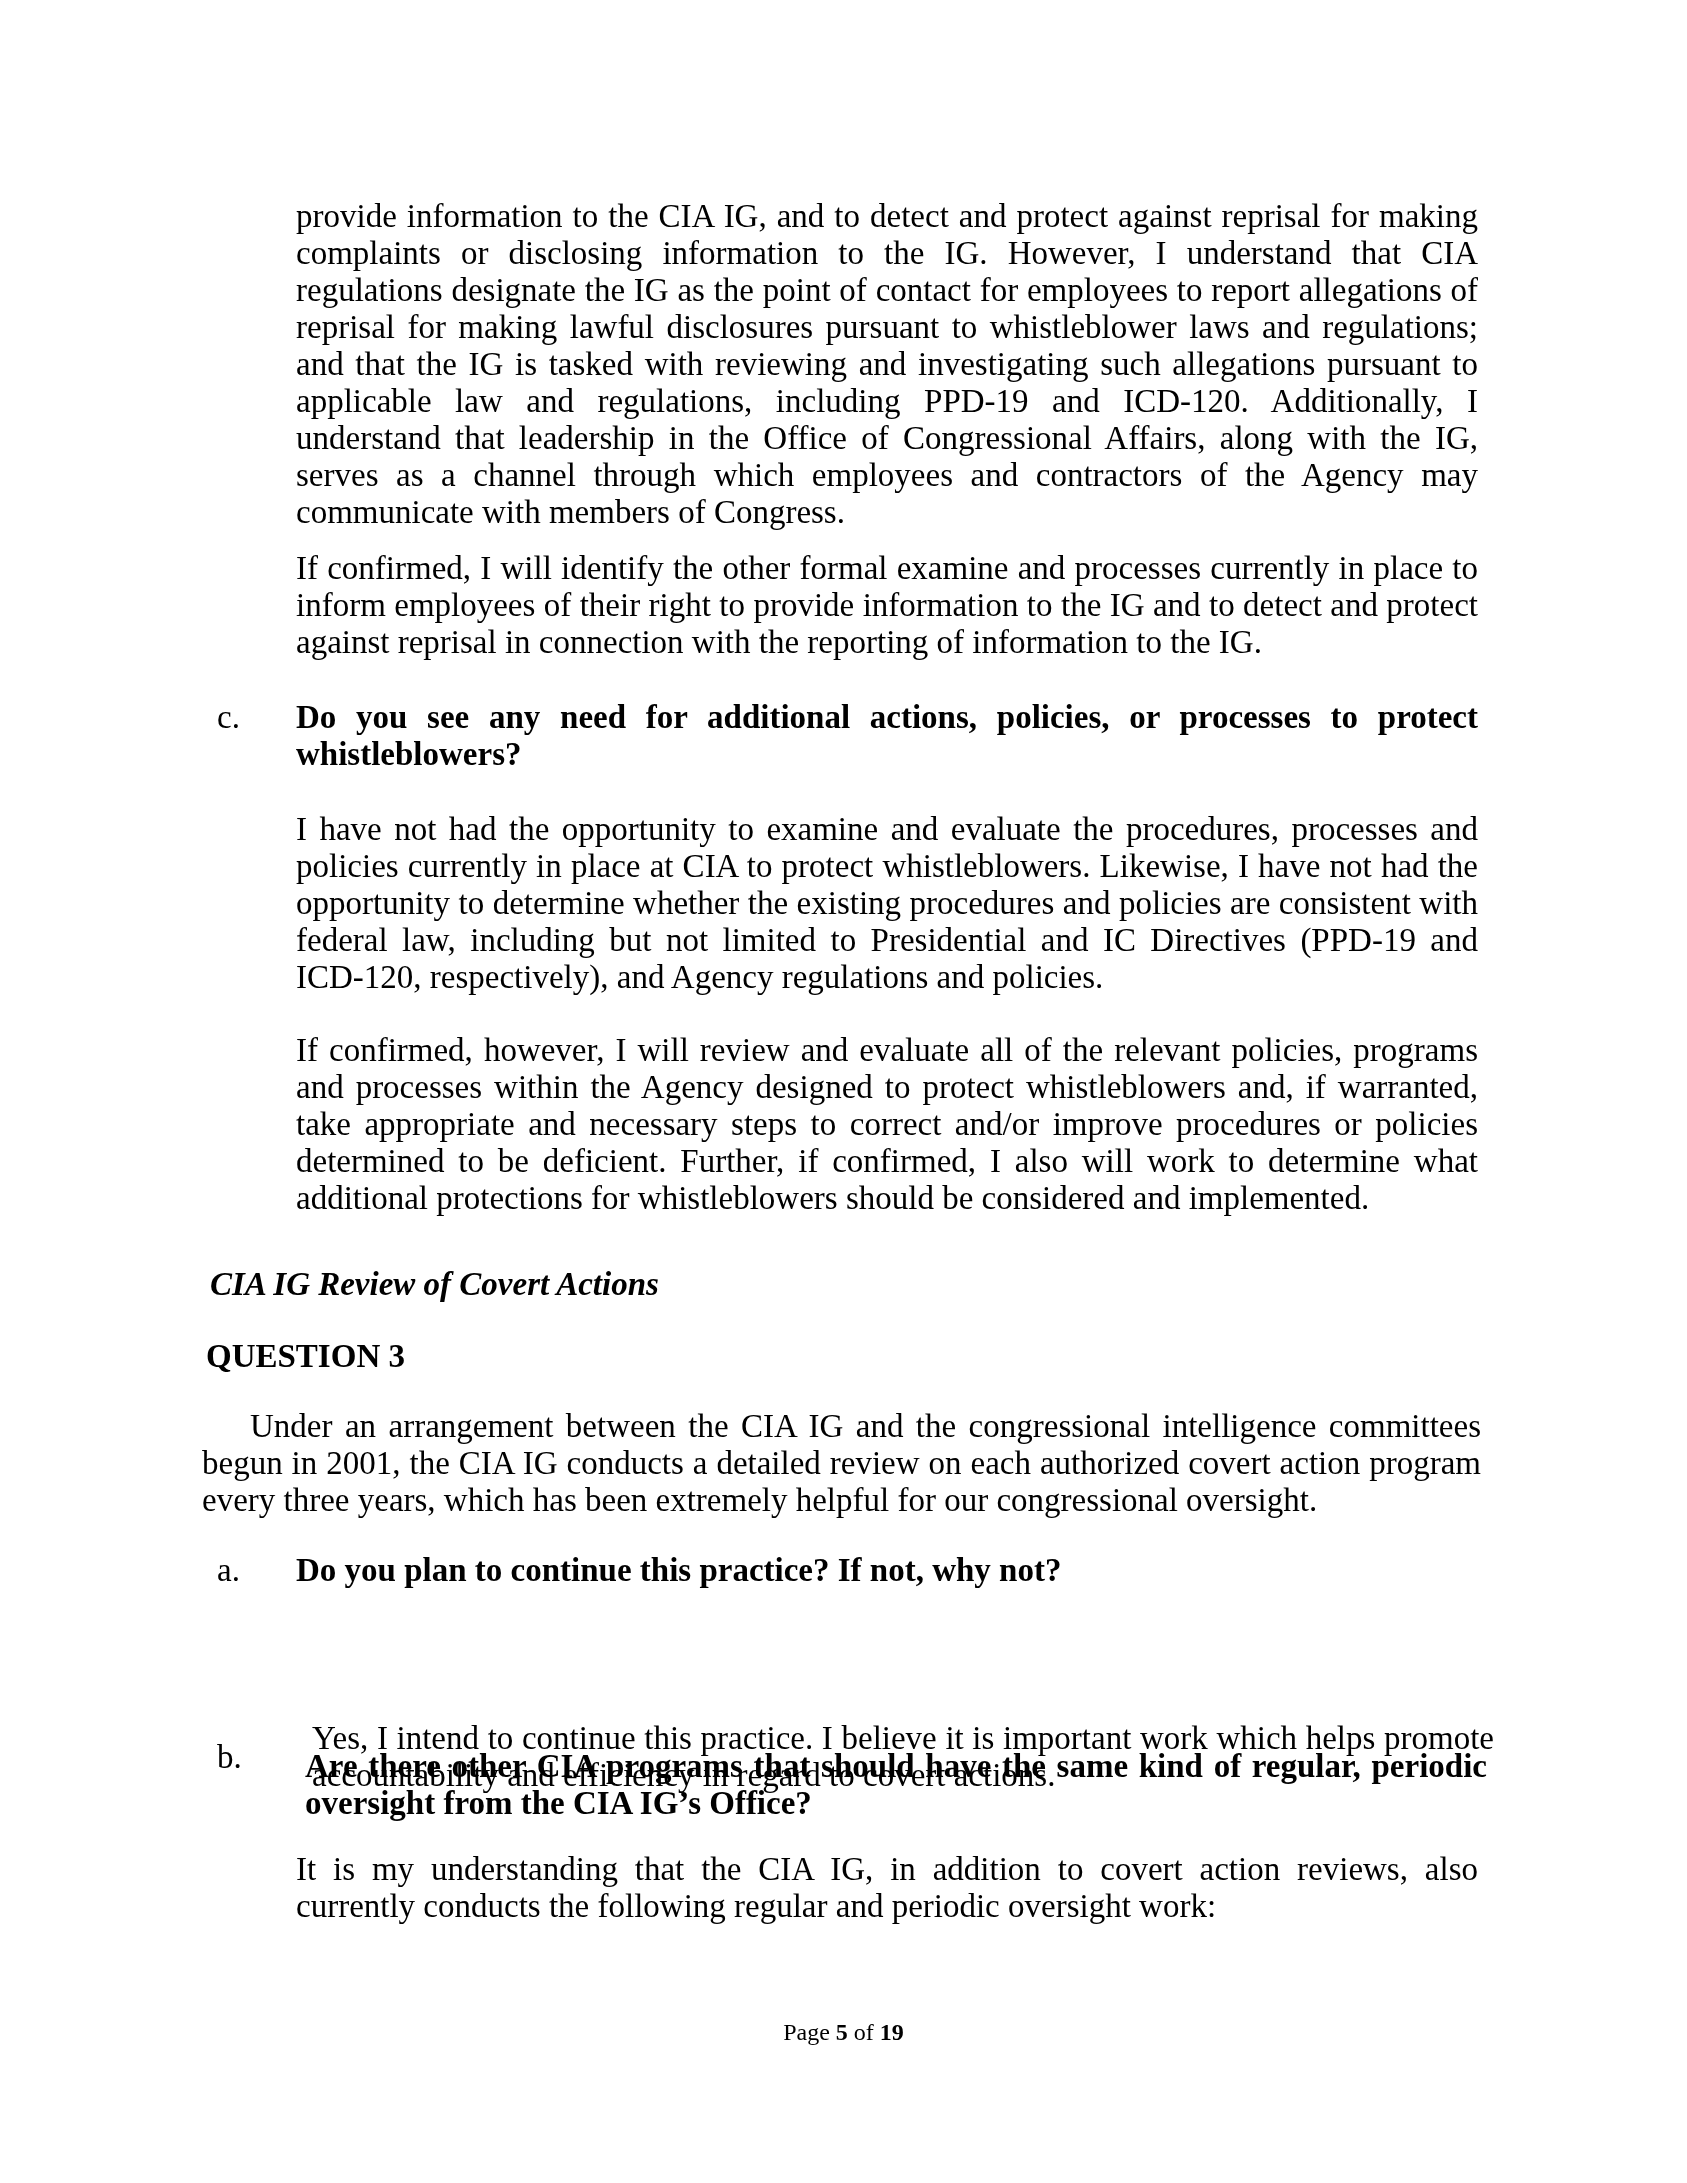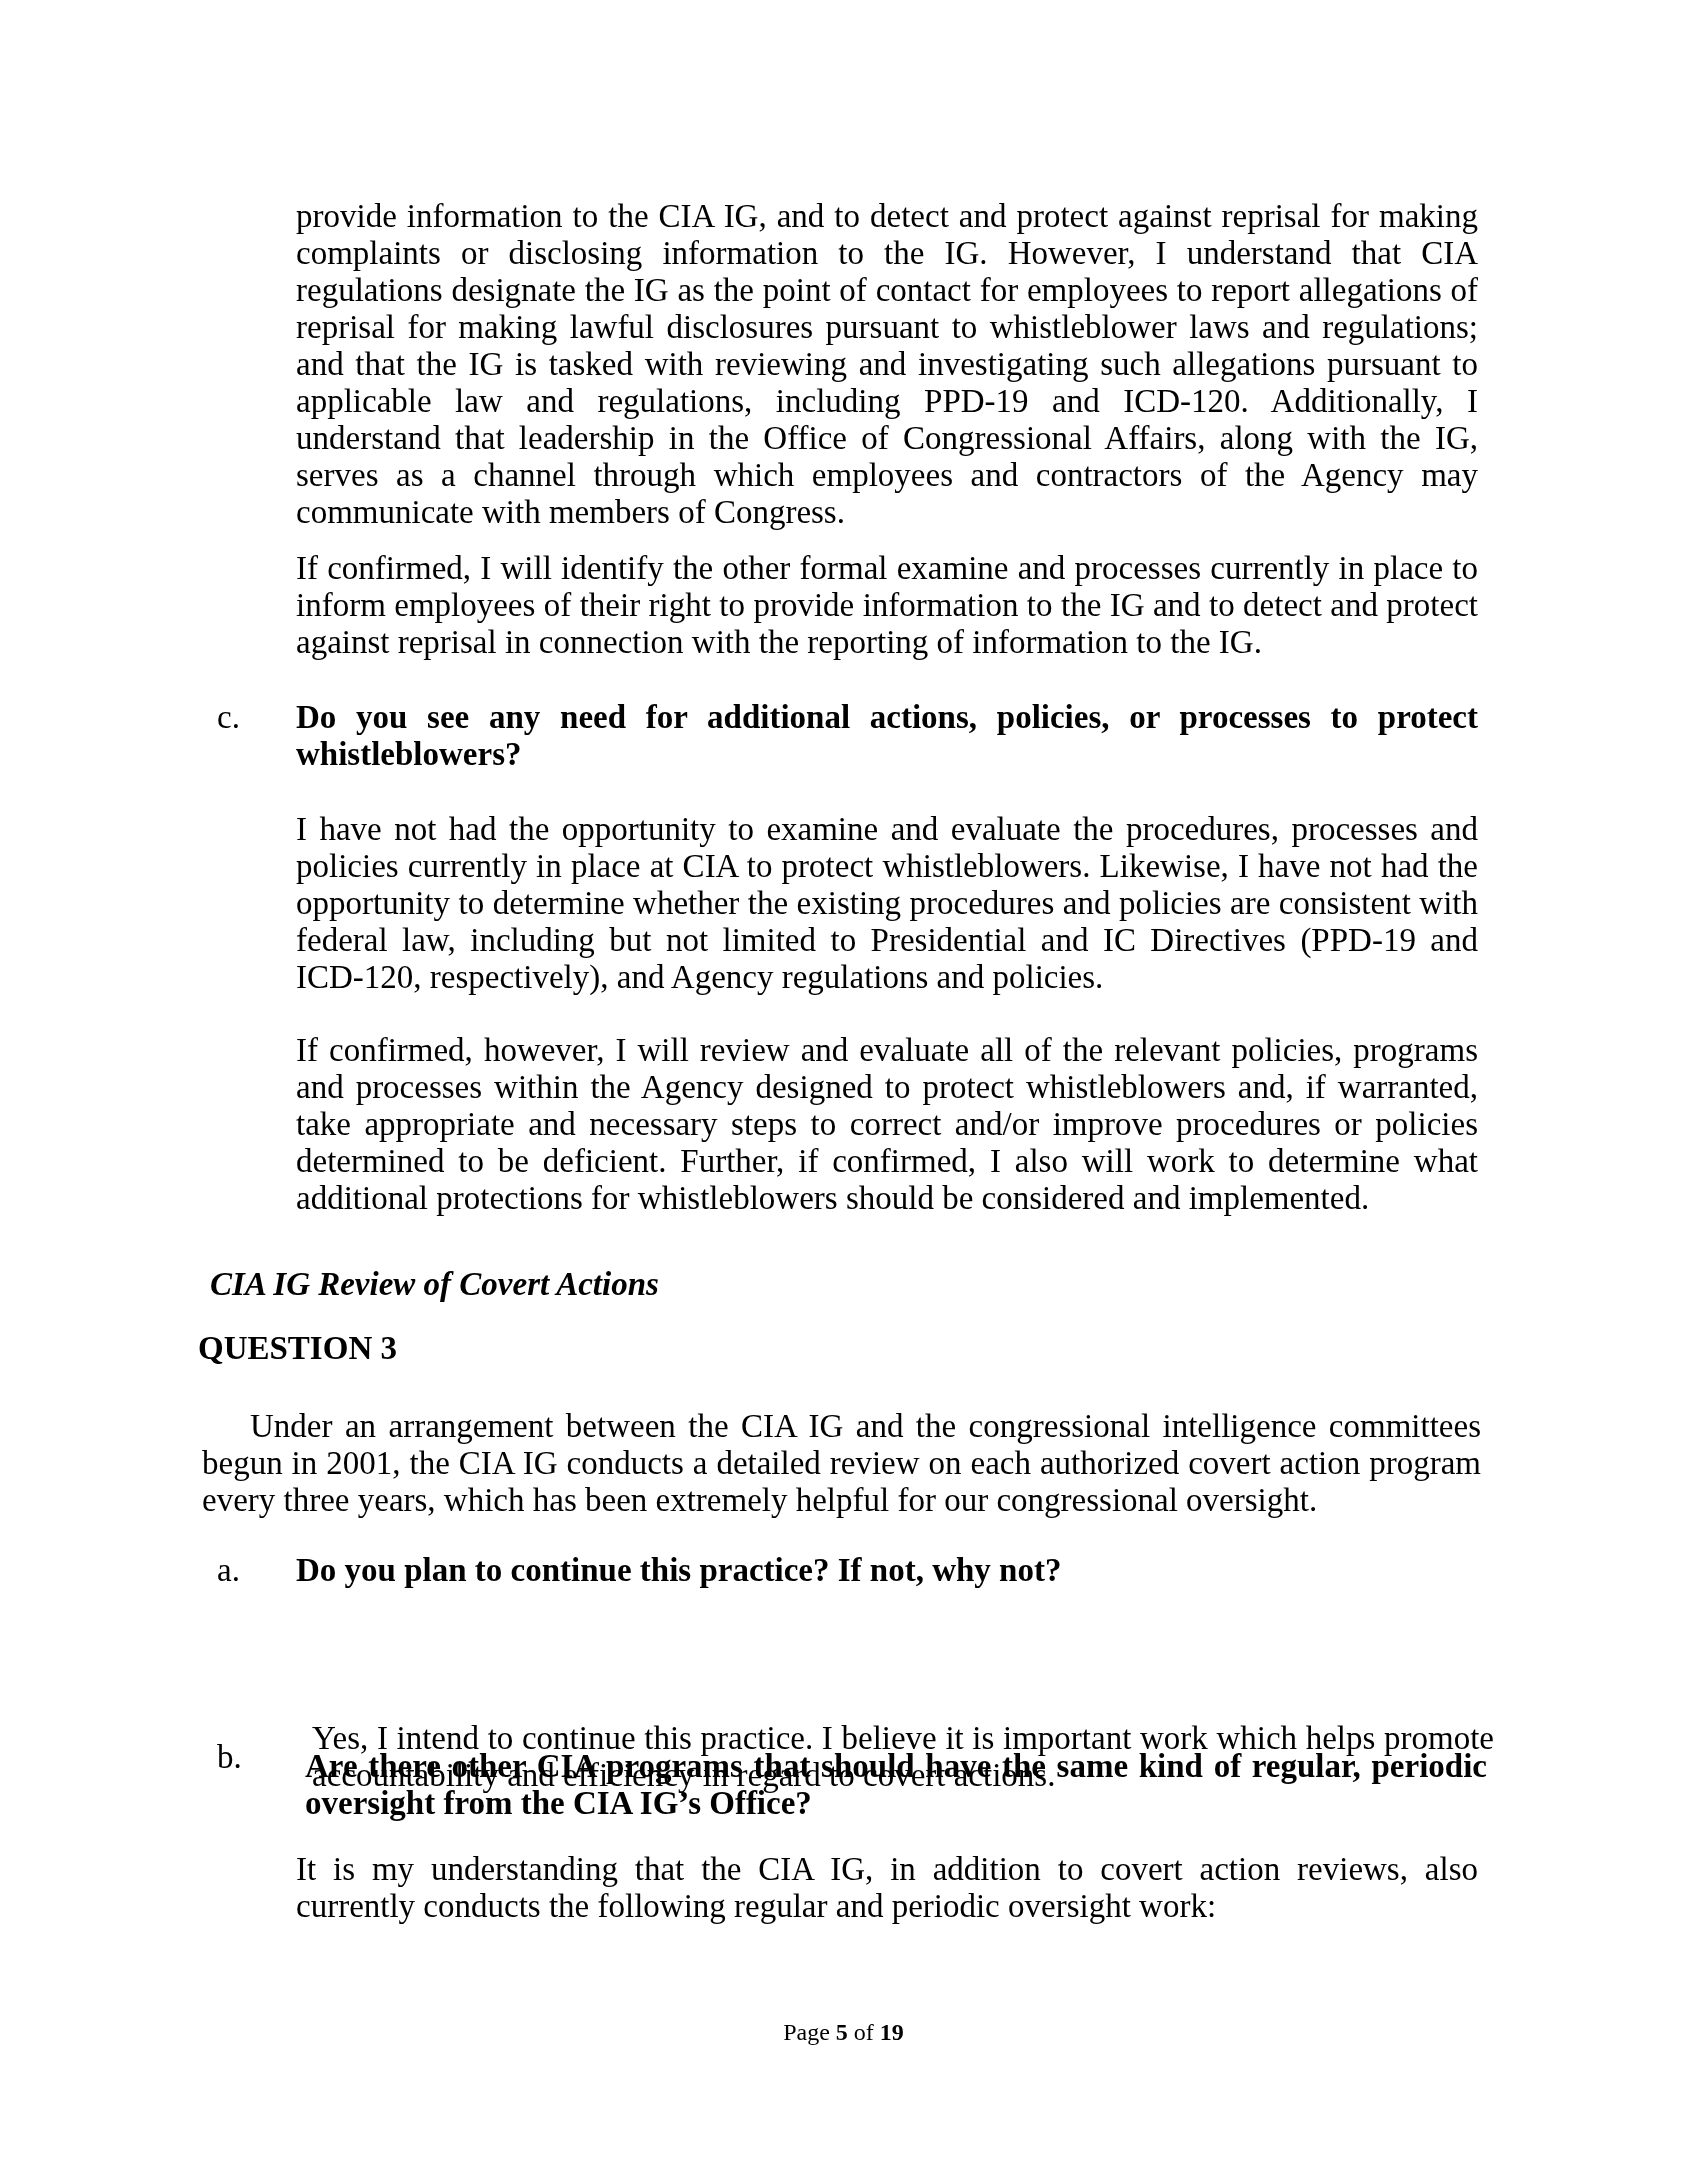--- a/index.html
+++ b/index.html
@@ -41,21 +41,21 @@
 
   <span class="q-label" style="top:699px;">c.</span>
   <p class="block indented bold last-left" style="top:699px; margin:0;">Do you see any need for additional actions, policies, or processes to protect whistleblowers?</p>
 
   <p class="block indented last-left" style="top:811px; margin:0;">I have not had the opportunity to examine and evaluate the procedures, processes and policies currently in place at CIA to protect whistleblowers.  Likewise, I have not had the opportunity to determine whether the existing procedures and policies are consistent with federal law, including but not limited to Presidential and IC Directives (PPD-19 and ICD-120, respectively), and Agency regulations and policies.</p>
 
   <p class="block indented last-left" style="top:1032px; margin:0;">If confirmed, however, I will review and evaluate all of the relevant policies, programs and processes within the Agency designed to protect whistleblowers and, if warranted, take appropriate and necessary steps to correct and/or improve procedures or policies determined to be deficient. Further, if confirmed, I also will work to determine what additional protections for whistleblowers should be considered and implemented.</p>
 
   <p class="block full italic-bold" style="top:1254px; margin:12px; text-align:left;">CIA IG Review of Covert Actions</p>
 
-  <p class="block full bold" style="top:1330px; margin:0; text-align:left;">QUESTION 3</p>
+  <p class="block full bold" style="top:1330px; margin:8px; text-align:left;">QUESTION 3</p>
 
   <p class="block full first-indent last-left" style="top:1404px; margin:4px;">Under an arrangement between the CIA IG and the congressional intelligence committees begun in 2001, the CIA IG conducts a detailed review on each authorized covert action program every three years, which has been extremely helpful for our congressional oversight.</p>
 
   <span class="q-label" style="top:1552px;">a.</span>
   <p class="block indented bold last-left" style="top:1552px; margin:0;">Do you plan to continue this practice? If not, why not?</p>
 
   <p class="block indented last-left" style="top:1704px; margin:16px;">Yes, I intend to continue this practice.  I believe it is important work which helps promote accountability and efficiency in regard to covert actions.</p>
 
   <span class="q-label" style="top:1739px;">b.</span>
   <p class="block indented bold last-left" style="top:1739px; margin:9px;">Are there other CIA programs that should have the same kind of regular, periodic oversight from the CIA IG’s Office?</p>

